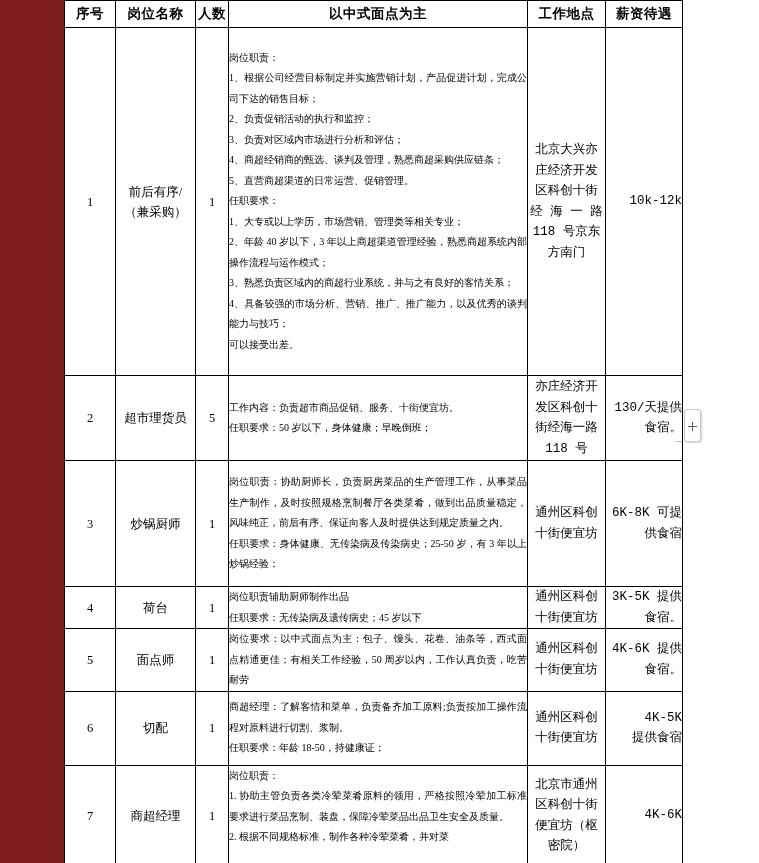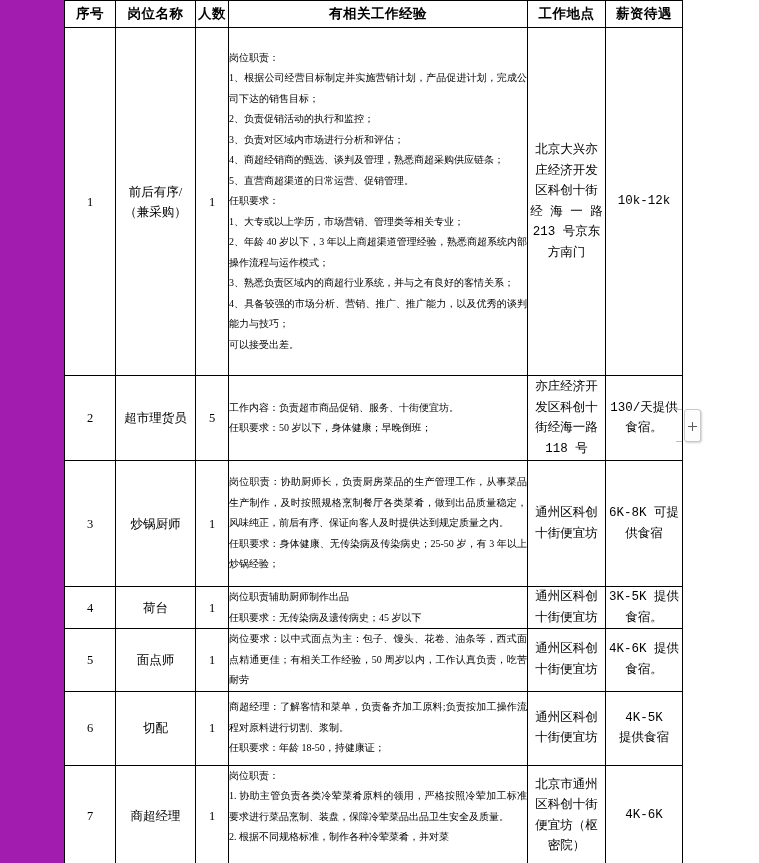--- a/index.html
+++ b/index.html
@@ -13,21 +13,21 @@
     overflow: hidden;
     font-family: "Liberation Serif", "DejaVu Serif", serif;
     color: #000000;
     position: relative;
   }
 
   .page {
     position: relative;
     width: 652px;
     height: 863px;
-    background: #a21caf;
+    background: #7f1d1d;
   }
 
   
   .table-wrap {
     position: absolute;
     left: 64px;
     top: 0px;
     width: 618px;
   }
 
@@ -90,21 +90,21 @@
   .cell-desc.vcenter { vertical-align: middle; }
 
   .cell-loc {
     text-align: center;
     font-size: 12.5px;
     line-height: 20.5px;
     padding: 3px 3px;
     vertical-align: middle;
   }
   .cell-sal {
-    text-align: center;
+    text-align: right;
     font-size: 12.5px;
     line-height: 20.5px;
     padding: 3px 4px;
     vertical-align: middle;
   }
 
   .desc-line { display: block; white-space: normal; }
   .desc-line.justified {
     text-align: justify;
     text-align-last: left;
@@ -162,21 +162,21 @@
           <col class="c-num">
         <col class="c-desc">
           <col class="c-loc">
           <col class="c-sal">
       </colgroup>
       <thead>
         <tr>
           <th class="hdr-cell">序号</th>
           <th class="hdr-cell">岗位名称</th>
           <th class="hdr-cell">人数</th>
-          <th class="hdr-cell">有相关工作经验</th>
+          <th class="hdr-cell">以中式面点为主</th>
           <th class="hdr-cell">工作地点</th>
           <th class="hdr-cell">薪资待遇</th>
         </tr>
       </thead>
       <tbody>
 
         <tr style="height:348px;">
           <td class="cell-idx">1</td>
           <td class="cell-name">
             <span class="desc-line">前后有序/</span>
@@ -195,21 +195,21 @@
             <span class="desc-line justified">2、年龄 40 岁以下，3 年以上商超渠道管理经验，熟悉商超系统内部操作流程与运作模式；</span>
             <span class="desc-line justified">3、熟悉负责区域内的商超行业系统，并与之有良好的客情关系；</span>
             <span class="desc-line justified">4、具备较强的市场分析、营销、推广、推广能力，以及优秀的谈判能力与技巧；</span>
             <span class="desc-line">可以接受出差。</span>
           </td>
           <td class="cell-loc">
             <span class="loc-line">北京大兴亦</span>
             <span class="loc-line">庄经济开发</span>
             <span class="loc-line">区科创十街</span>
             <span class="loc-line">经 海 一 路</span>
-            <span class="loc-line">213 号京东</span>
+            <span class="loc-line">118 号京东</span>
             <span class="loc-line">方南门</span>
           </td>
           <td class="cell-sal">
             <span class="loc-line">10k-12k</span>
           </td>
         </tr>
 
         <tr style="height:85px;">
           <td class="cell-idx">2</td>
           <td class="cell-name">

